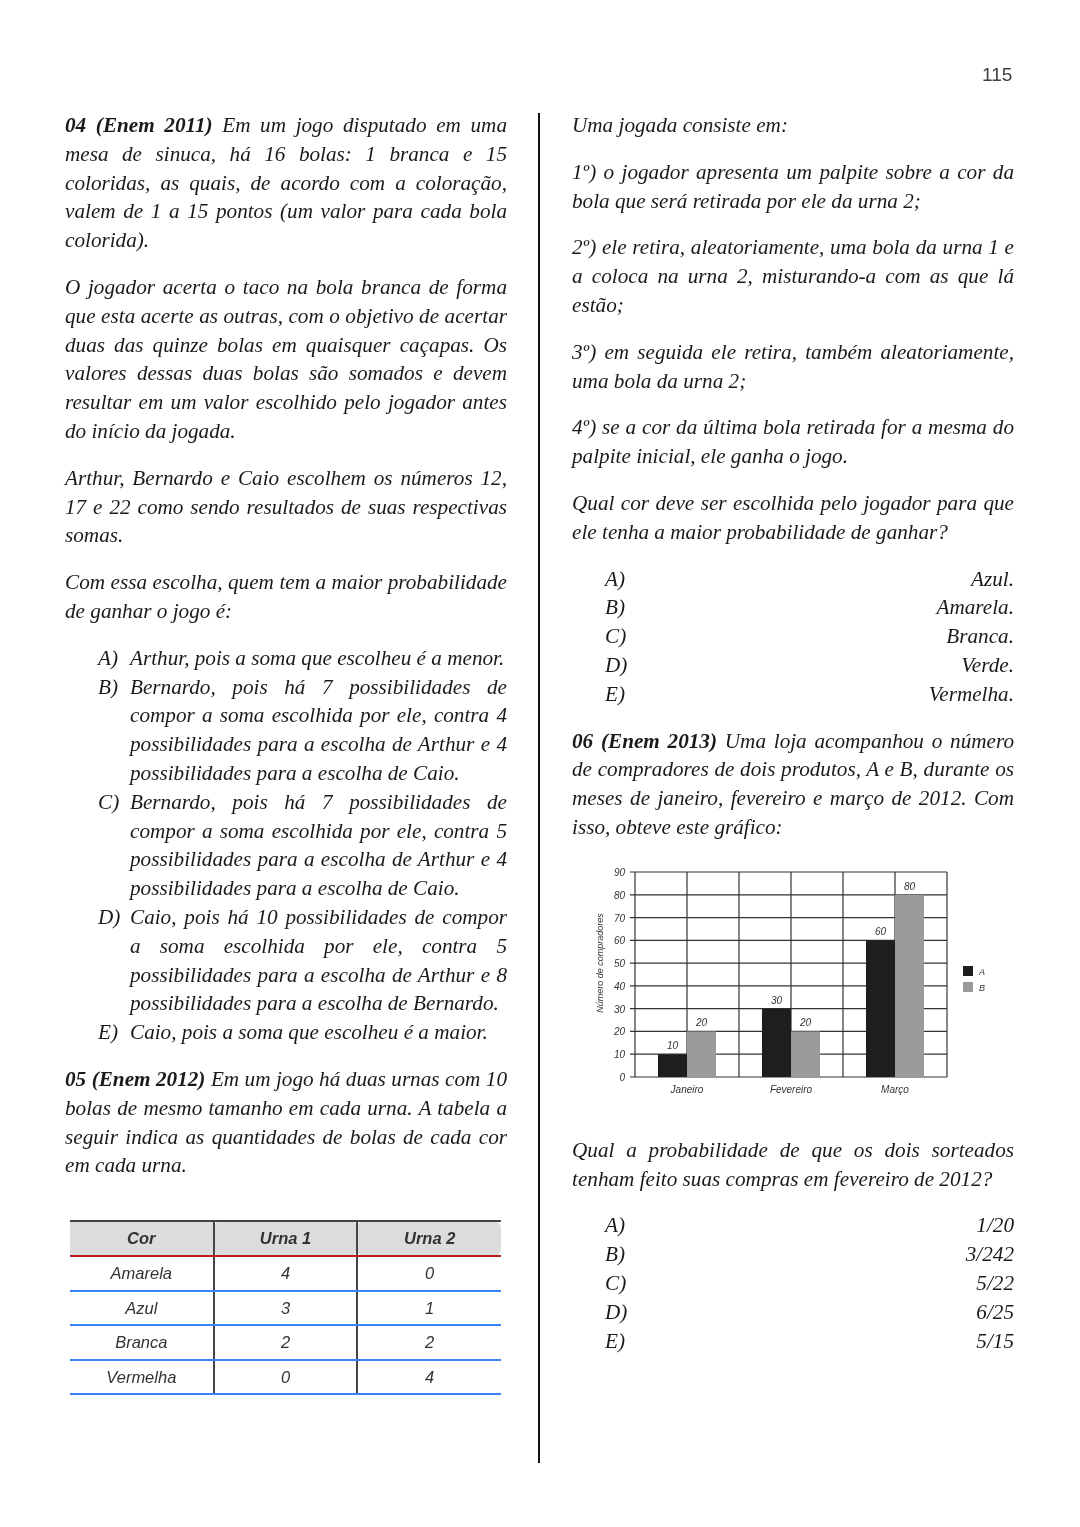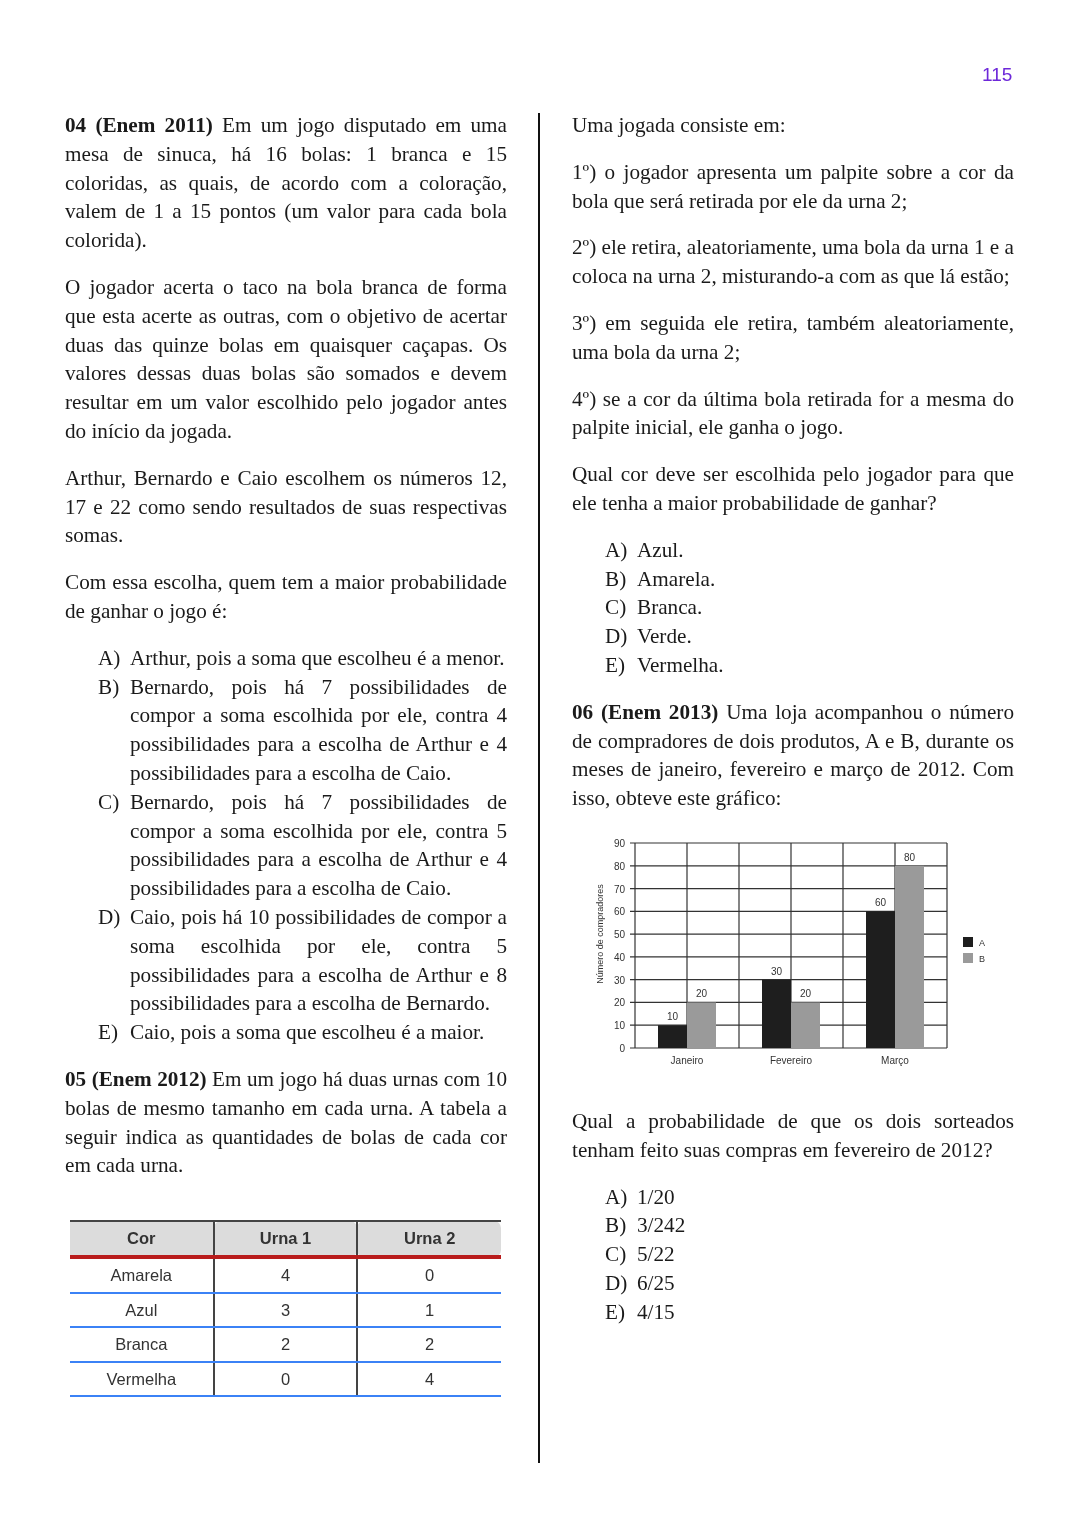--- a/index.html
+++ b/index.html
@@ -1,36 +1,36 @@
 <!DOCTYPE html>
 <html><head>
 <meta charset="utf-8">
 <style>
   html, body { margin: 0; padding: 0; background: #ffffff; }
   body { width: 1080px; height: 1527px; position: relative; overflow: hidden;
          font-family: "Liberation Serif", serif; color: #1a1a1a; }
   .page-number { position: absolute; top: 64px; left: 982px; font-family: "Liberation Sans", sans-serif;
-                 font-size: 19px; color: #6d28d9; }
-  .col { position: absolute; top: 111px; font-size: 21.2px; line-height: 28.8px; text-align: justify; }
+                 font-size: 19px; color: #404040; }
+  .col { position: absolute; top: 111px; font-size: 21.2px; line-height: 28.8px; text-align: justify; font-style: italic; }
   .col-left { left: 65px; width: 442px; }
   .col-right { left: 572px; width: 442px; }
   .divider { position: absolute; left: 538px; top: 113px; width: 2px; height: 1350px; background: #111; }
   p { margin: 0 0 18px 0; }
   .q-head { font-weight: bold; }
   ol.opts { list-style: none; margin: 0 0 18px 0; padding: 0 0 0 33px; }
   ol.opts li { display: flex; margin: 0; }
   ol.opts li .lbl { flex: 0 0 32px; }
   ol.opts li .txt { flex: 1; text-align: justify; }
-  ol.opts.short li .txt { text-align: left; }
+  ol.opts.short li .txt { text-align: right; }
 
   
   .urn-table { border-collapse: collapse; margin: 40px 0 0 5px; width: 431px;
                font-family: "Liberation Sans", sans-serif; font-size: 16.5px; color: #333; }
   .urn-table th { background: #dcdcdc; font-weight: bold; height: 31px; border-top: 2px solid #444;
-                  border-bottom: 4px solid #b91c1c; margin-left: 25px; }
+                  border-bottom: 2px solid #b91c1c; margin-left: 25px; }
   .urn-table td { height: 30.5px; text-align: center; border-bottom: 2px solid #3b82f6; line-height: 1; }
   .urn-table th + th, .urn-table td + td { border-left: 2px solid #444; border-radius: 7px; }
   .urn-table th, .urn-table td { width: 33.3%; text-align: center; }
 
   
   .chart-wrap { position: relative; width: 442px; height: 250px; margin: 12px 0 28px 0; }
   .chart-wrap svg { position: absolute; left: 0; top: 0; }
   .chart-text { font-family: "Liberation Sans", sans-serif; fill: #333; }
 </style>
 </head>
@@ -211,16 +211,16 @@
     <li>
         <span class="lbl">C)</span>
         <span class="txt">5/22</span>
       </li>
     <li>
         <span class="lbl">D)</span>
         <span class="txt">6/25</span>
       </li>
     <li>
         <span class="lbl">E)</span>
-        <span class="txt">4/15</span>
+        <span class="txt">5/15</span>
       </li>
   </ol>
 </div>
 
 </body></html>

